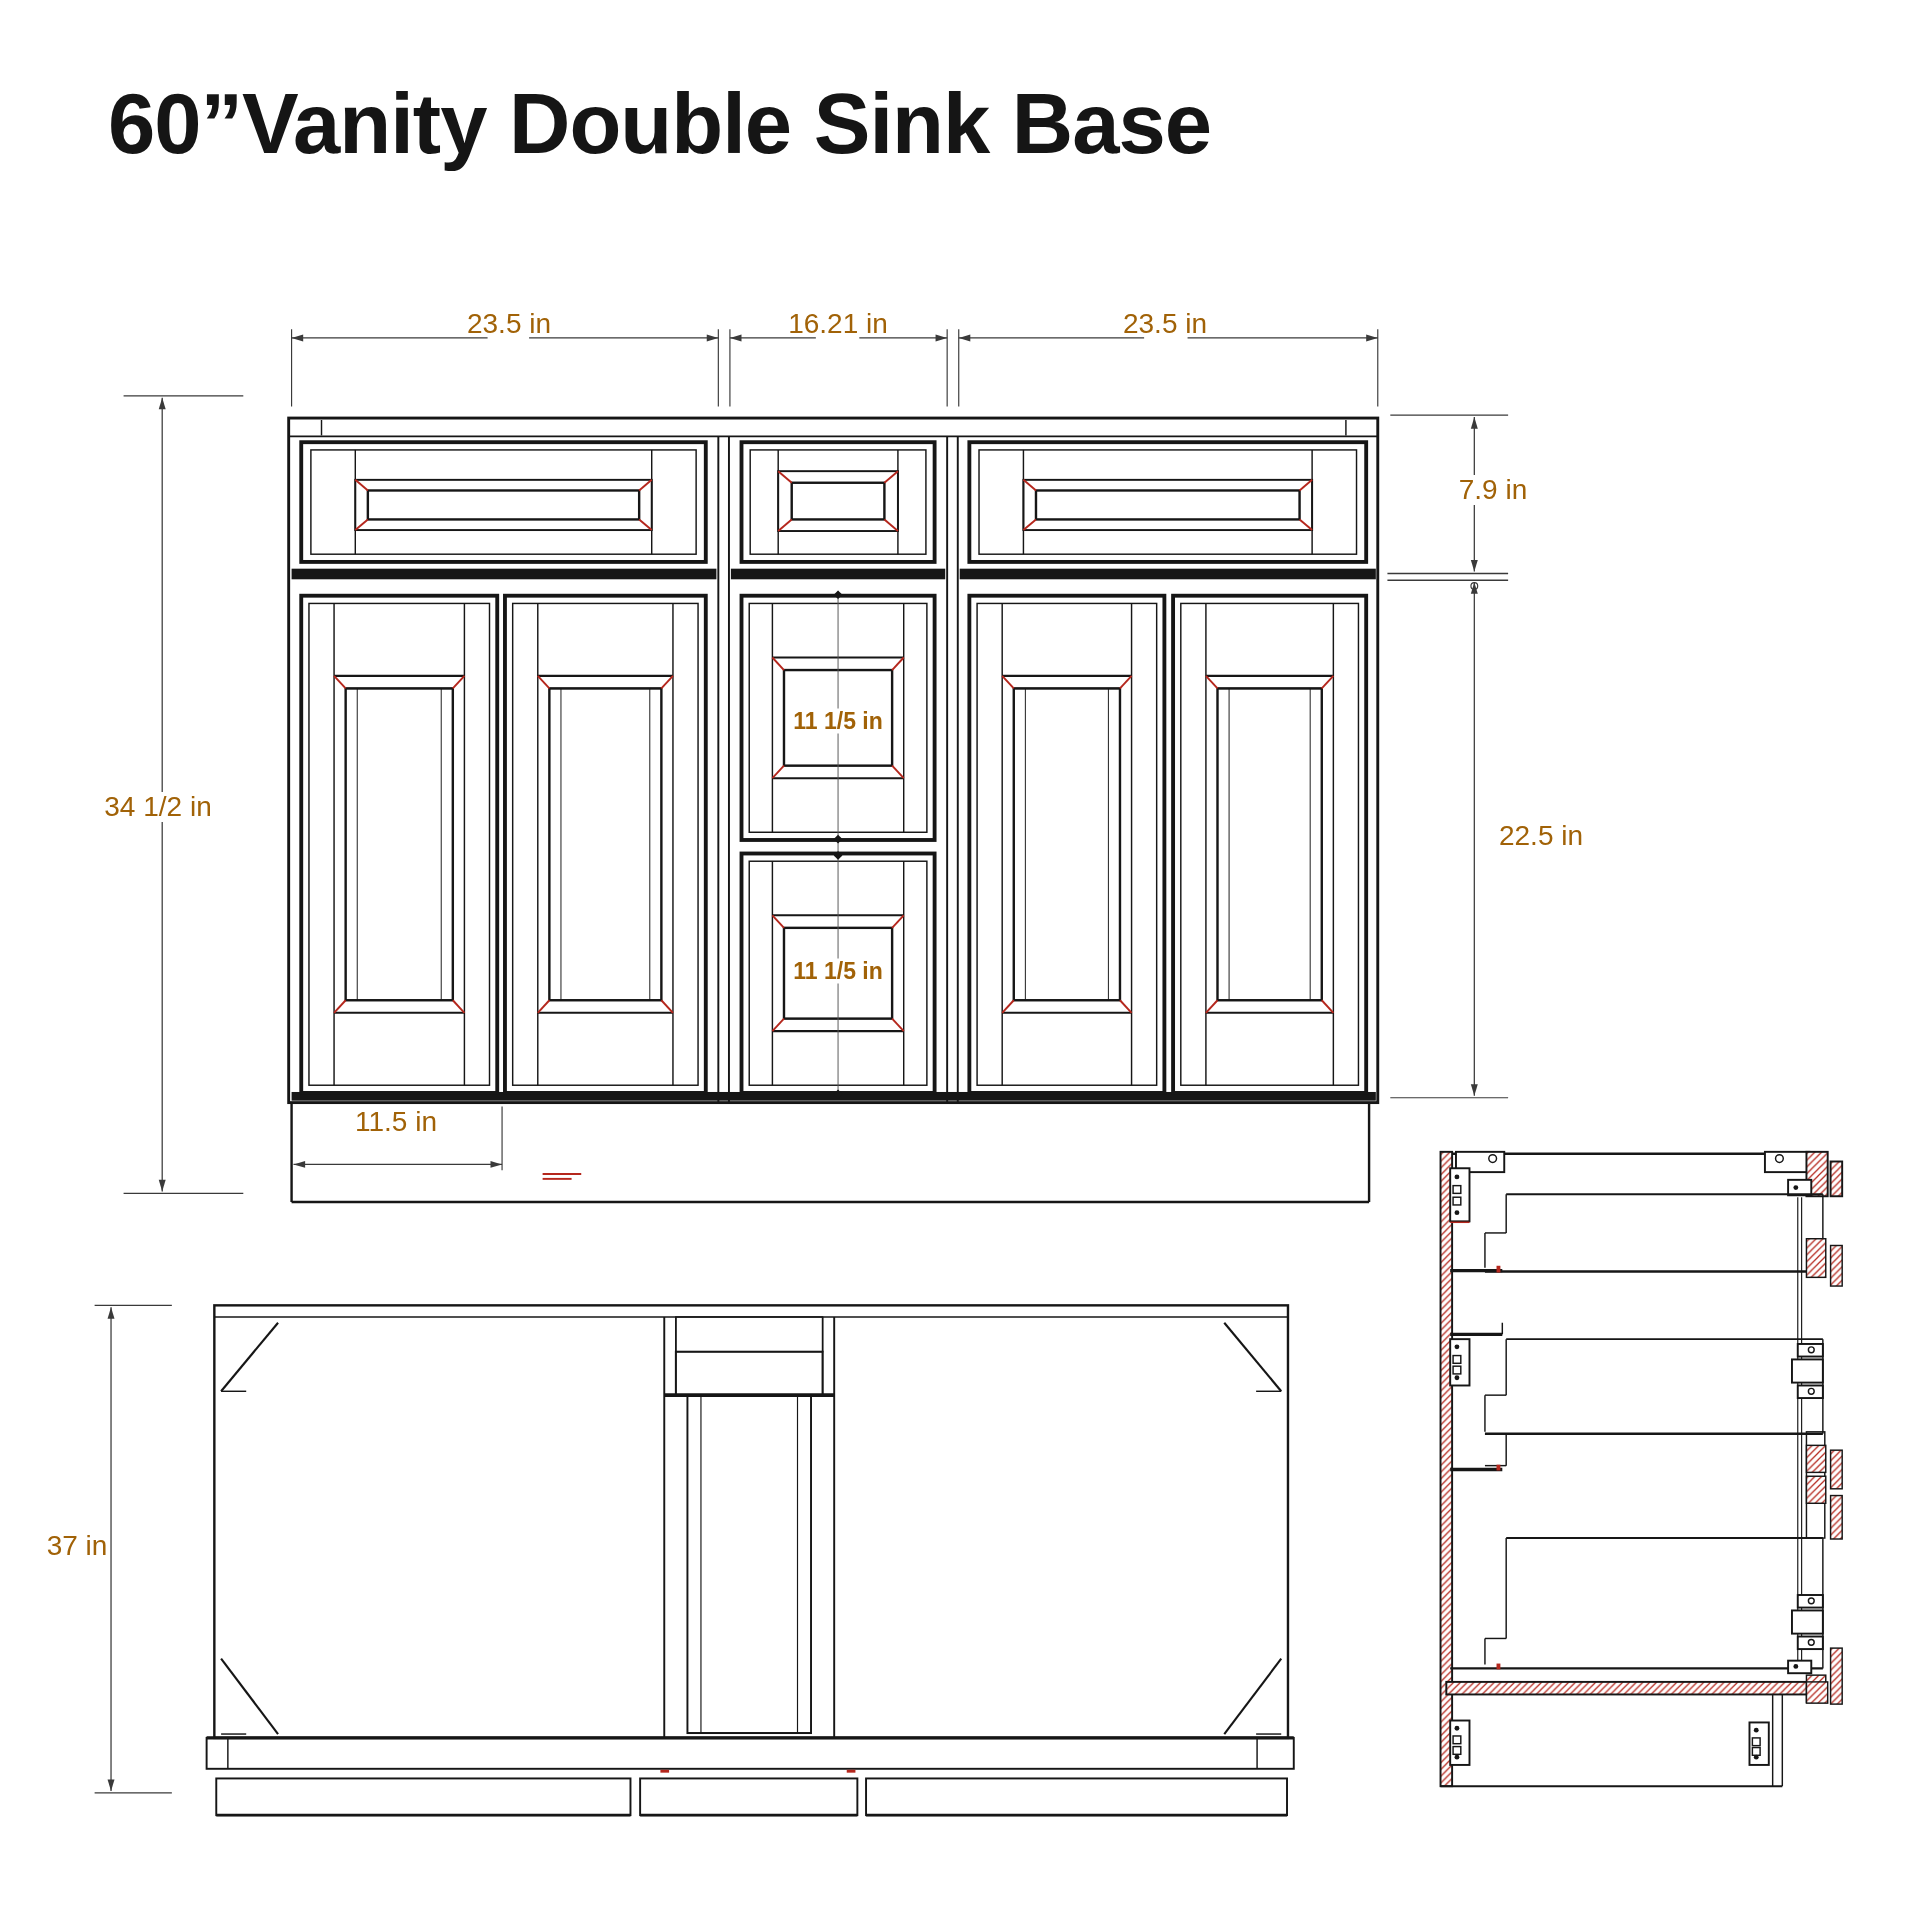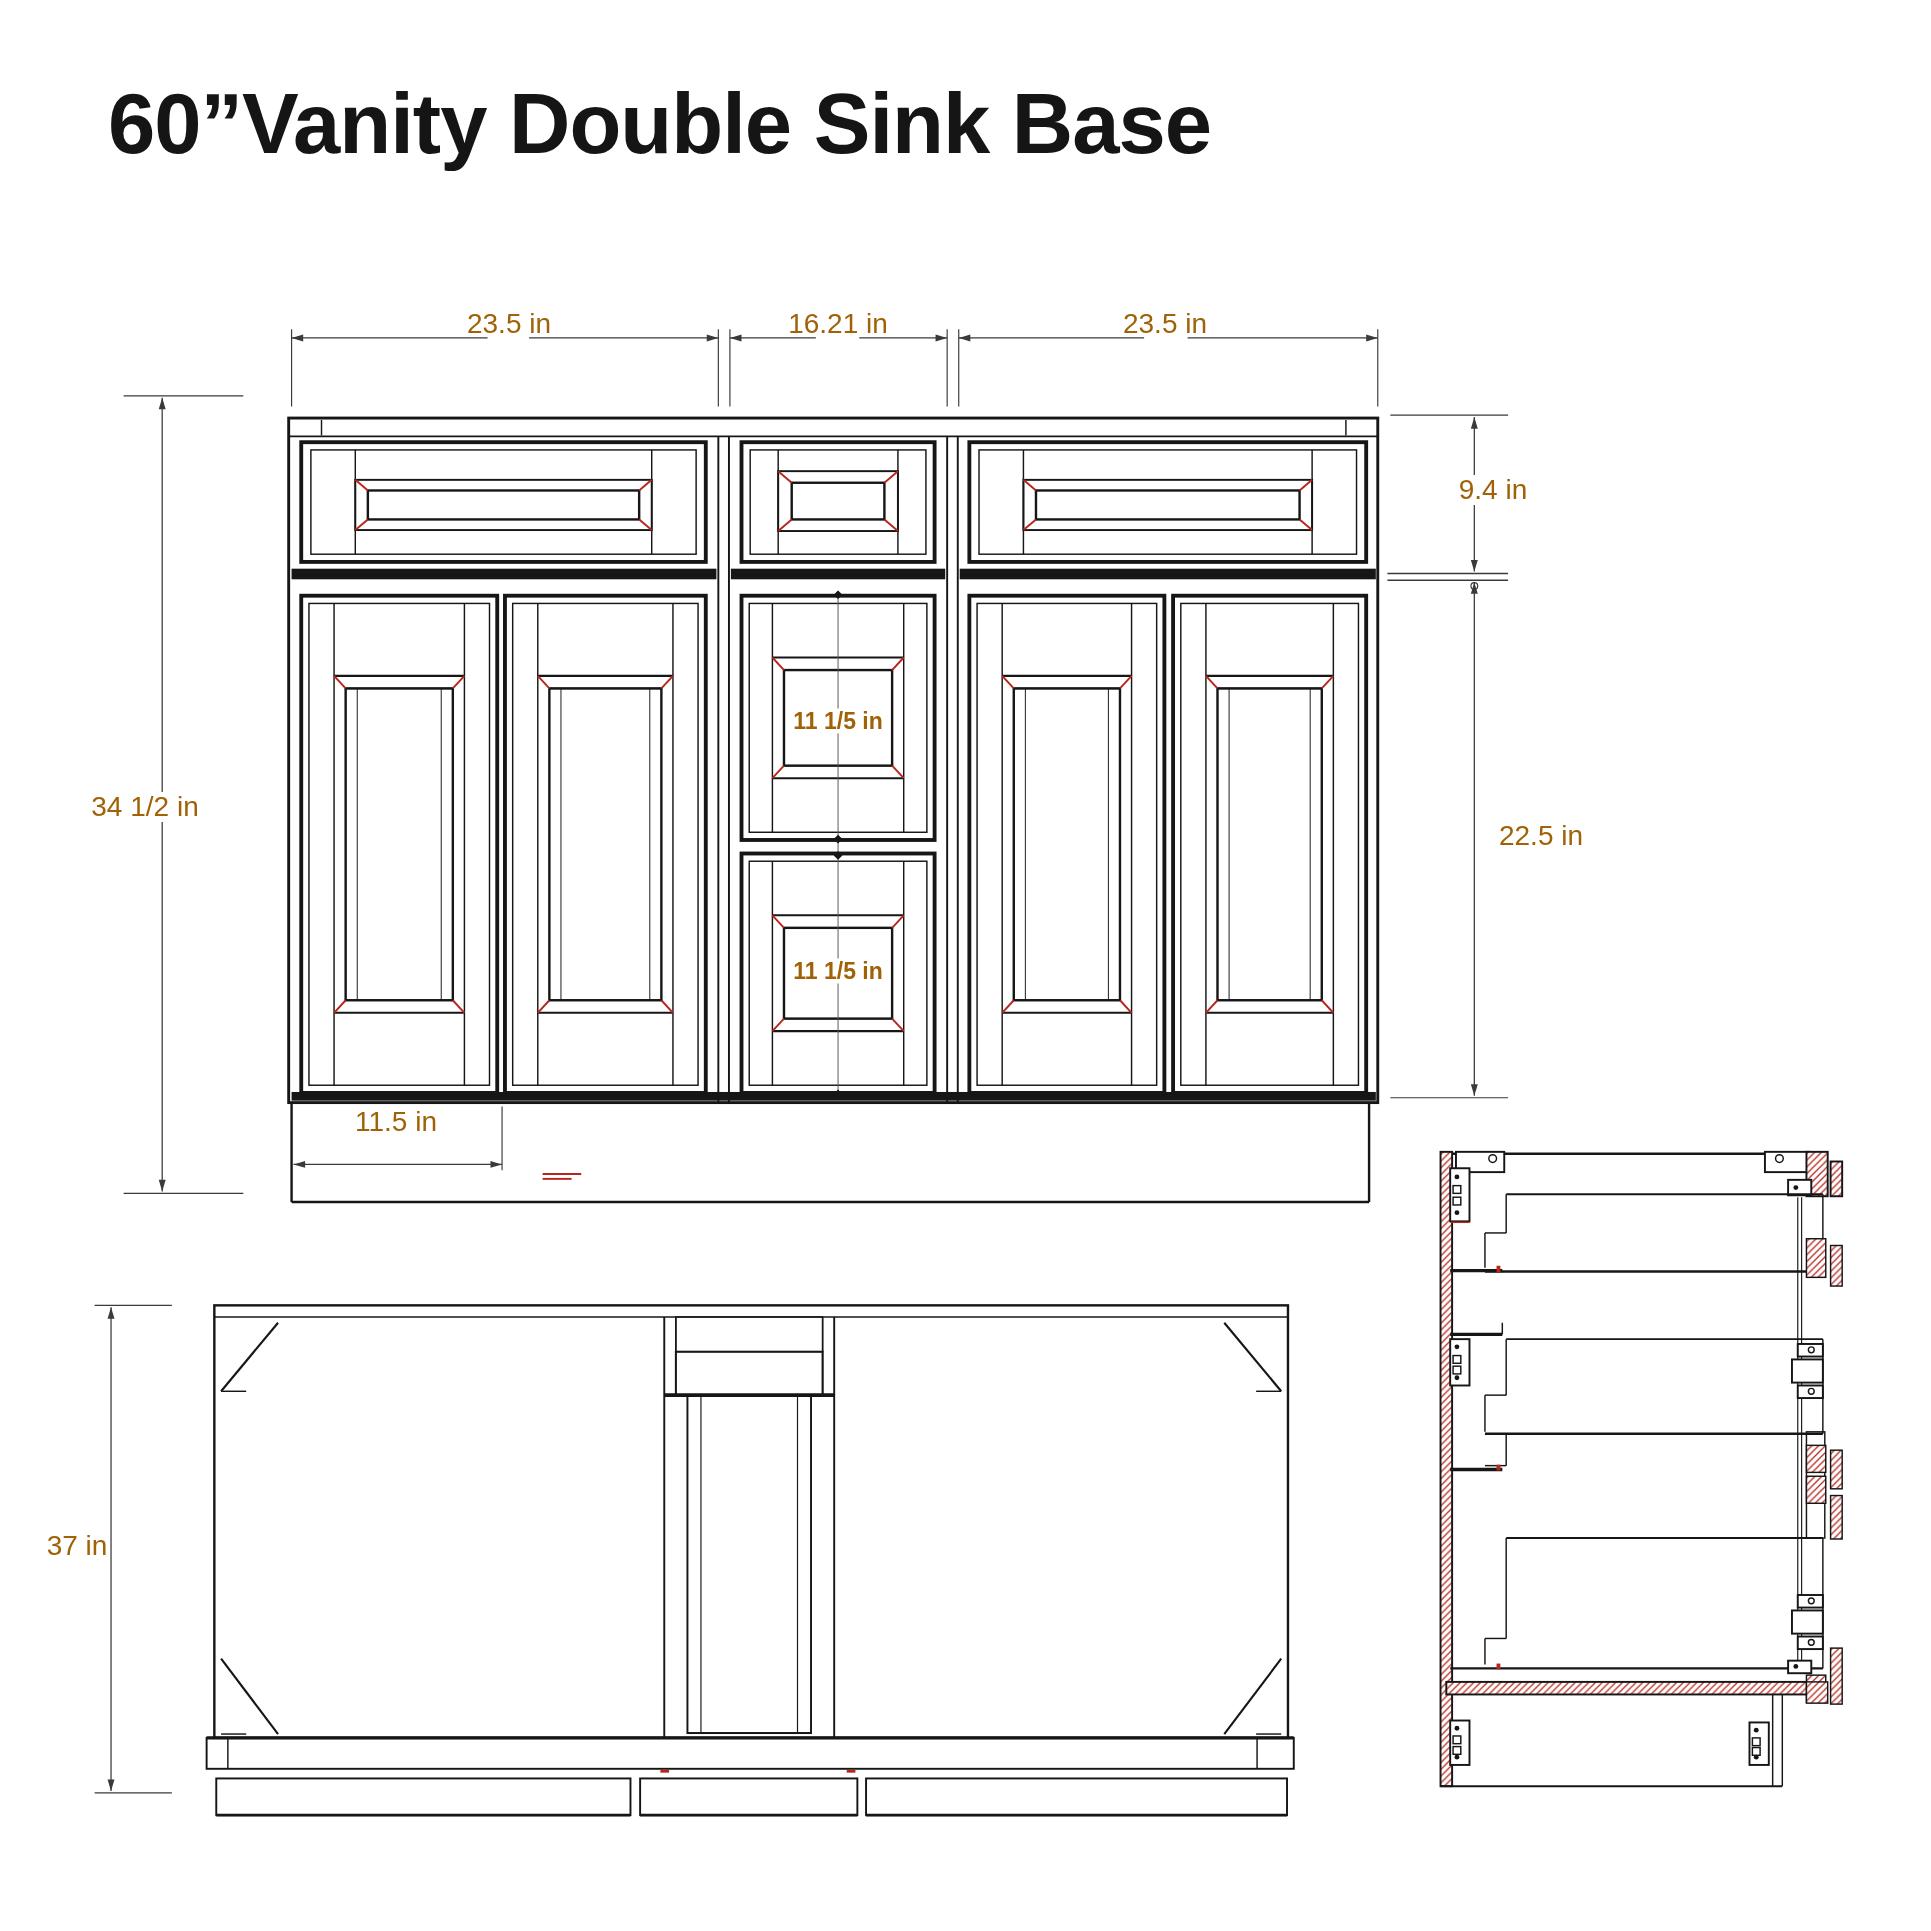--- a/index.html
+++ b/index.html
@@ -341,21 +341,21 @@
         <line x1="98" y1="1857" x2="178" y2="1857" stroke-width="1.2"></line>
         <line x1="115" y1="1354" x2="115" y2="1855" stroke-width="1.3" marker-start="url(#as)" marker-end="url(#ae)"></line>
       </g>
   </svg>
 
   <span class="title">60”Vanity Double Sink Base</span>
 
   <span class="dim" style="left:509px;top:324px">23.5 in</span>
   <span class="dim" style="left:838px;top:324px">16.21 in</span>
   <span class="dim" style="left:1165px;top:324px">23.5 in</span>
-  <span class="dim halo" style="left:145px;top:807px">34 1/2 in</span>
-  <span class="dim halo" style="left:1493px;top:490px">9.4 in</span>
+  <span class="dim halo" style="left:158px;top:807px">34 1/2 in</span>
+  <span class="dim halo" style="left:1493px;top:490px">7.9 in</span>
   <span class="dim halo" style="left:1541px;top:836px">22.5 in</span>
   <span class="dim" style="left:396px;top:1122px">11.5 in</span>
   <span class="dim halo small" style="left:838px;top:721px">11 1/5 in</span>
   <span class="dim halo small" style="left:838px;top:971px">11 1/5 in</span>
   <span class="dim" style="left:77px;top:1546px">37 in</span>
 </div>
 
 
 </body></html>

